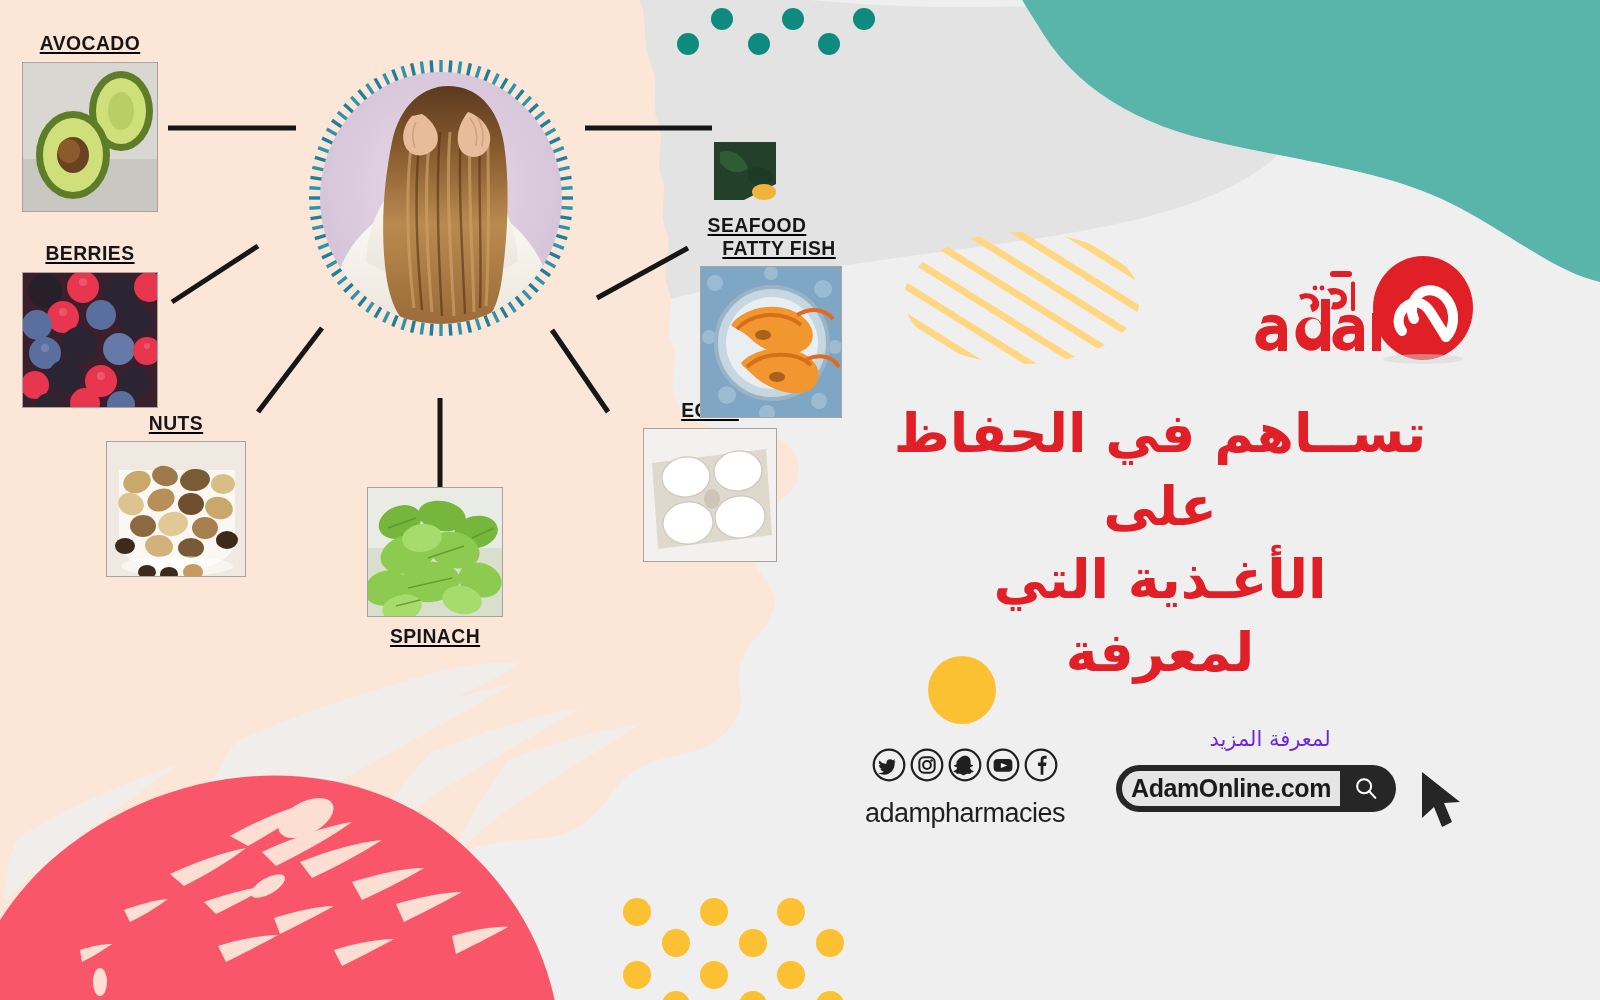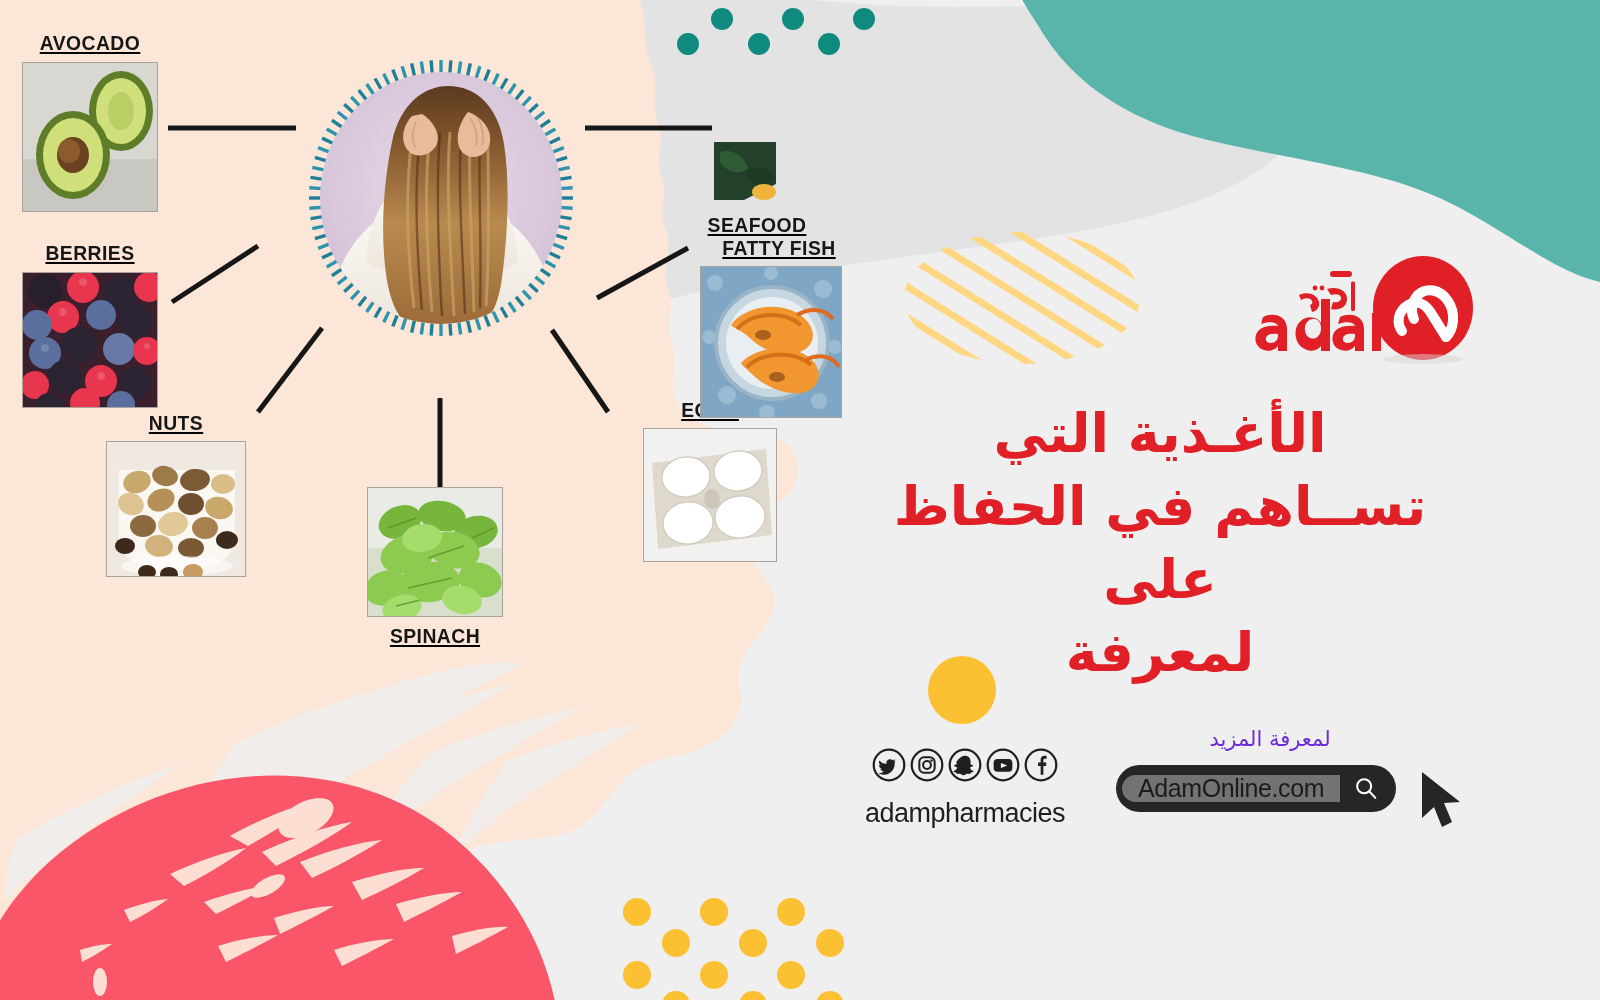--- a/index.html
+++ b/index.html
@@ -85,23 +85,23 @@
   }
 
   .searchbar{
     position:absolute;left:1116px;top:765px;
     width:280px;height:47px;
     background:#262626;border-radius:24px;
     display:flex;align-items:center;
     box-sizing:border-box;padding:4px;
   }
   .searchbar .field{
-    flex:1;height:27px;background:#737373;border-radius:20px 0 0 20px;
+    flex:1;height:35px;background:#e5e5e5;border-radius:20px 0 0 20px;
     display:flex;align-items:center;justify-content:center;
-    font-size:25px;font-weight:normal;color:#1b1b1b;
+    font-size:25px;font-weight:bold;color:#1b1b1b;
     font-family:"Liberation Sans",sans-serif;
     letter-spacing:-.4px;
     margin-left:2px;
   }
   .searchbar .glass{
     width:52px;height:39px;display:flex;align-items:center;justify-content:center;
   }
   .cursor-arrow{position:absolute;left:1418px;top:770px;width:52px;height:62px;}
 </style>
 </head>
@@ -590,22 +590,22 @@
     <svg width="110" height="110" viewBox="0 0 110 110">
       <ellipse cx="55" cy="53" rx="50" ry="52" fill="#e01f26"></ellipse>
       <ellipse cx="55" cy="104" rx="40" ry="5" fill="#d8d6d4" opacity=".5"></ellipse>
       <path d="M34,76 C28,68 30,56 40,50 C50,44 58,50 63,58 L78,82" fill="none" stroke="#ffffff" stroke-width="10" stroke-linecap="round"></path>
       <path d="M78,82 C86,74 88,58 80,46 C72,34 58,32 50,40" fill="none" stroke="#ffffff" stroke-width="10" stroke-linecap="round"></path>
       <path d="M50,40 C44,46 42,56 46,64" fill="none" stroke="#ffffff" stroke-width="10" stroke-linecap="round"></path>
     </svg>
   </div>
 
   <div class="headline">
+    <span class="l3">تســاهم في الحفاظ على</span>
     <span class="l3">الأغـذية التي</span>
-    <span class="l3">تســاهم في الحفاظ على</span>
     <span class="l3">لمعرفة</span>
   </div>
 
   <div class="social-block">
     <div class="social-row">
       <span class="social-icon">
         <svg viewBox="0 0 40 40" width="34" height="34">
           <circle cx="20" cy="20" r="18" fill="none" stroke="#1f1f1f" stroke-width="2.6"></circle>
           <path d="M30,14 c-1,0.5 -2,0.8 -3,1 c1,-0.7 1.8,-1.7 2.2,-3 c-1,0.6 -2.1,1 -3.3,1.3
                    C24.9,12.5 23.5,12 22,12 c-3,0 -5.4,2.4 -5.4,5.4 c0,0.4 0,0.8 0.1,1.2

